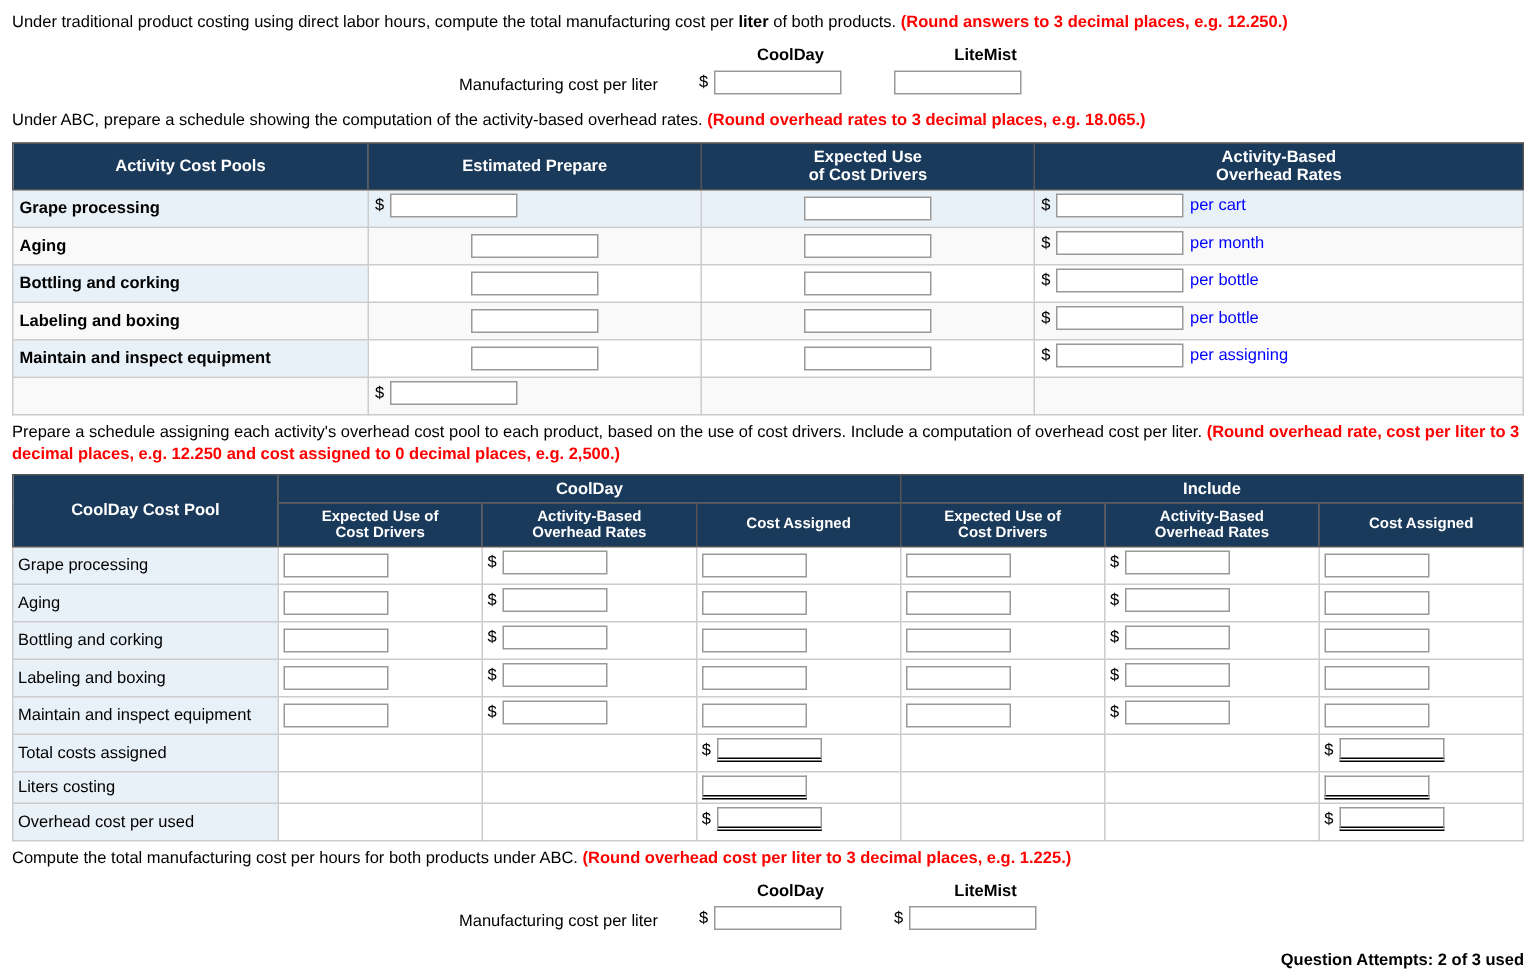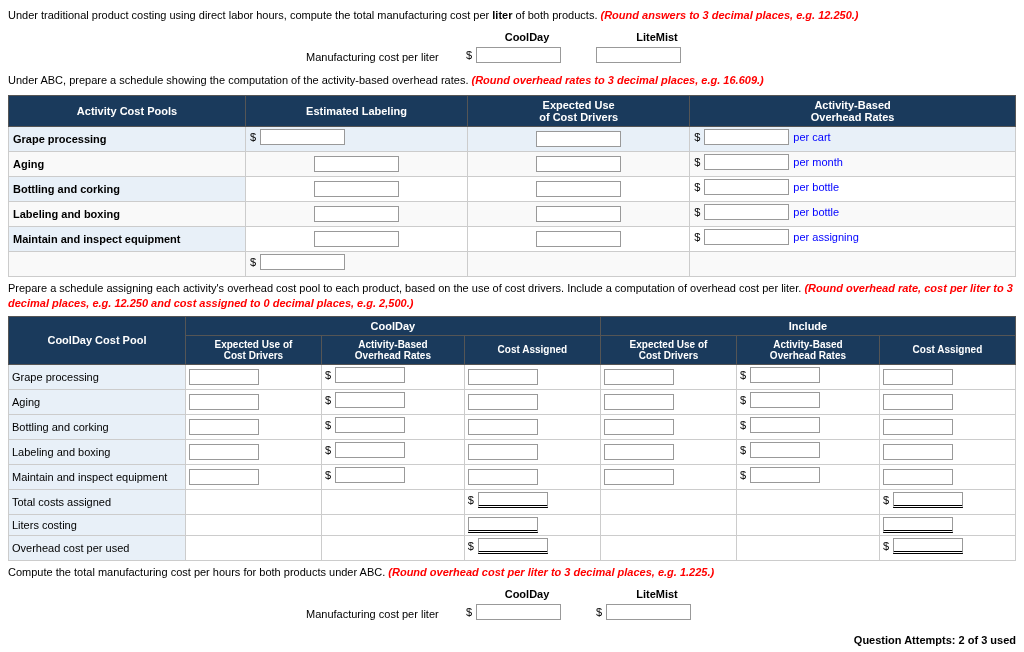--- a/index.html
+++ b/index.html
@@ -5,21 +5,21 @@
     * { box-sizing: border-box; margin: 0; padding: 0; }
     body {
       font-family: Arial, sans-serif;
       font-size: 11px;
       background: #fff;
       color: #000;
       padding: 8px;
       width: 1024px;
     }
     .intro-text { font-size: 11px; margin-bottom: 6px; line-height: 1.4; }
-    .red-bold { color: red; font-weight: bold; font-style: italic; }
+    .red-bold { color: red; font-weight: bold; }
     .blue-text { color: blue; }
     .section-row { display: flex; align-items: center; margin-bottom: 4px; gap: 4px; }
     input[type="text"] {
       border: 1px solid #999;
       height: 16px;
       font-size: 11px;
       padding: 0 2px;
     }
     .dollar-prefix { font-size: 11px; }
 
@@ -109,28 +109,28 @@
     <td>
       <div class="section-row">
         <input type="text" class="inp-md" style="">
       </div>
     </td>
   </tr>
 </tbody>
   </table>
 
 <p class="intro-text">
-  <span>Under ABC, prepare a schedule showing the computation of the activity-based overhead rates.</span> <span class="red-bold">(Round overhead rates to 3 decimal places, e.g. 16.609.)</span>
+  <span>Under ABC, prepare a schedule showing the computation of the activity-based overhead rates.</span> <span class="red-bold">(Round overhead rates to 3 decimal places, e.g. 18.065.)</span>
 </p>
 
 <table class="abc-table">
   <thead>
     <tr>
       <th style="width:160px;">Activity Cost Pools</th>
-      <th style="width:150px;">Estimated Labeling</th>
+      <th style="width:150px;">Estimated Prepare</th>
       <th style="width:150px;">Expected Use<br>of Cost Drivers</th>
       <th style="width:220px;">Activity-Based<br>Overhead Rates</th>
     </tr>
   </thead>
   <tbody>
 
     <tr>
       <td class="activity-col">Grape processing</td>
       <td class="input-cell">
         <div class="section-row">

